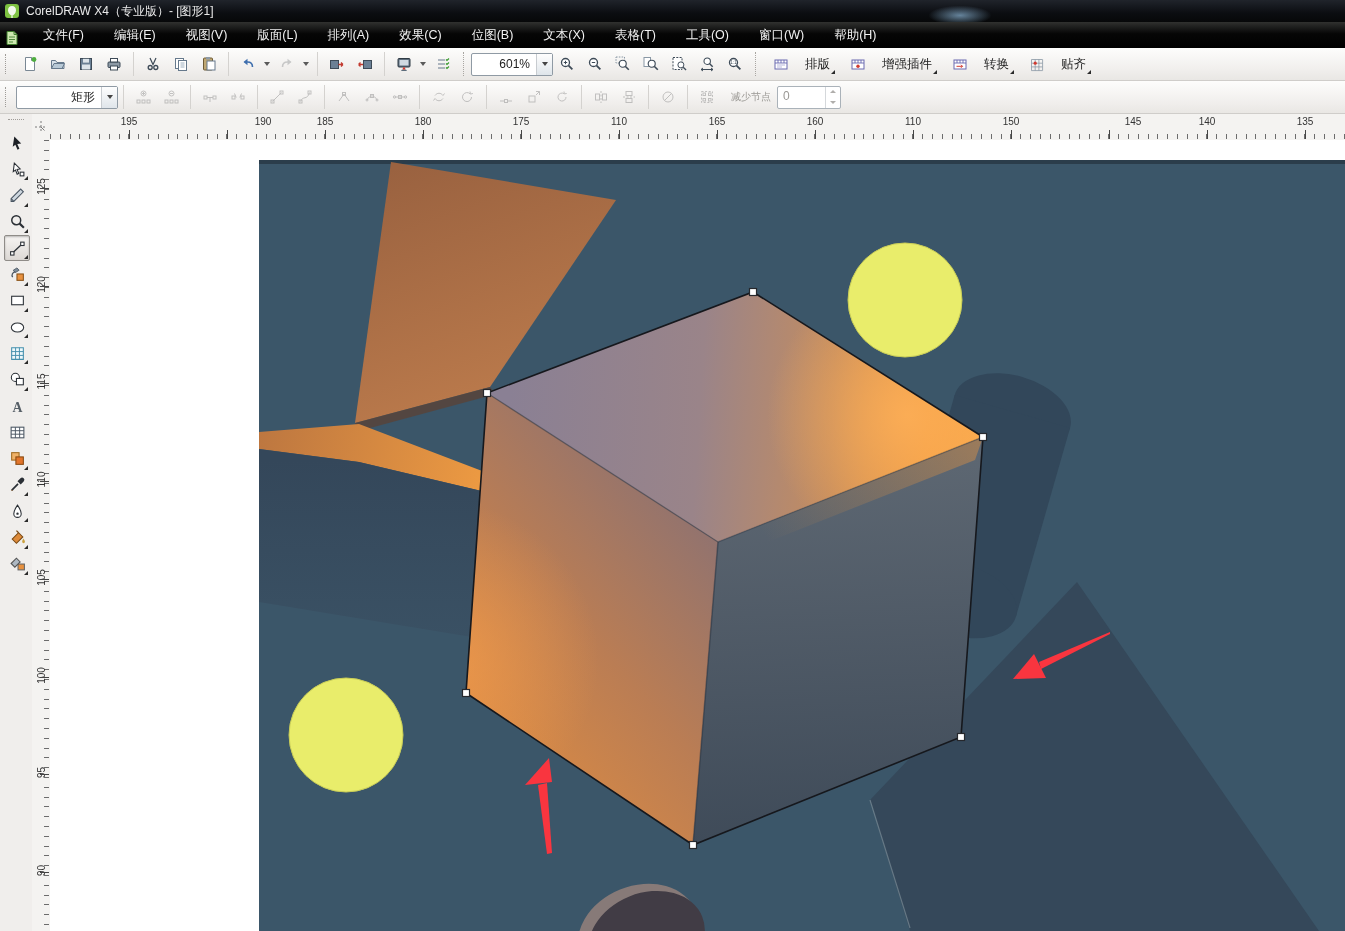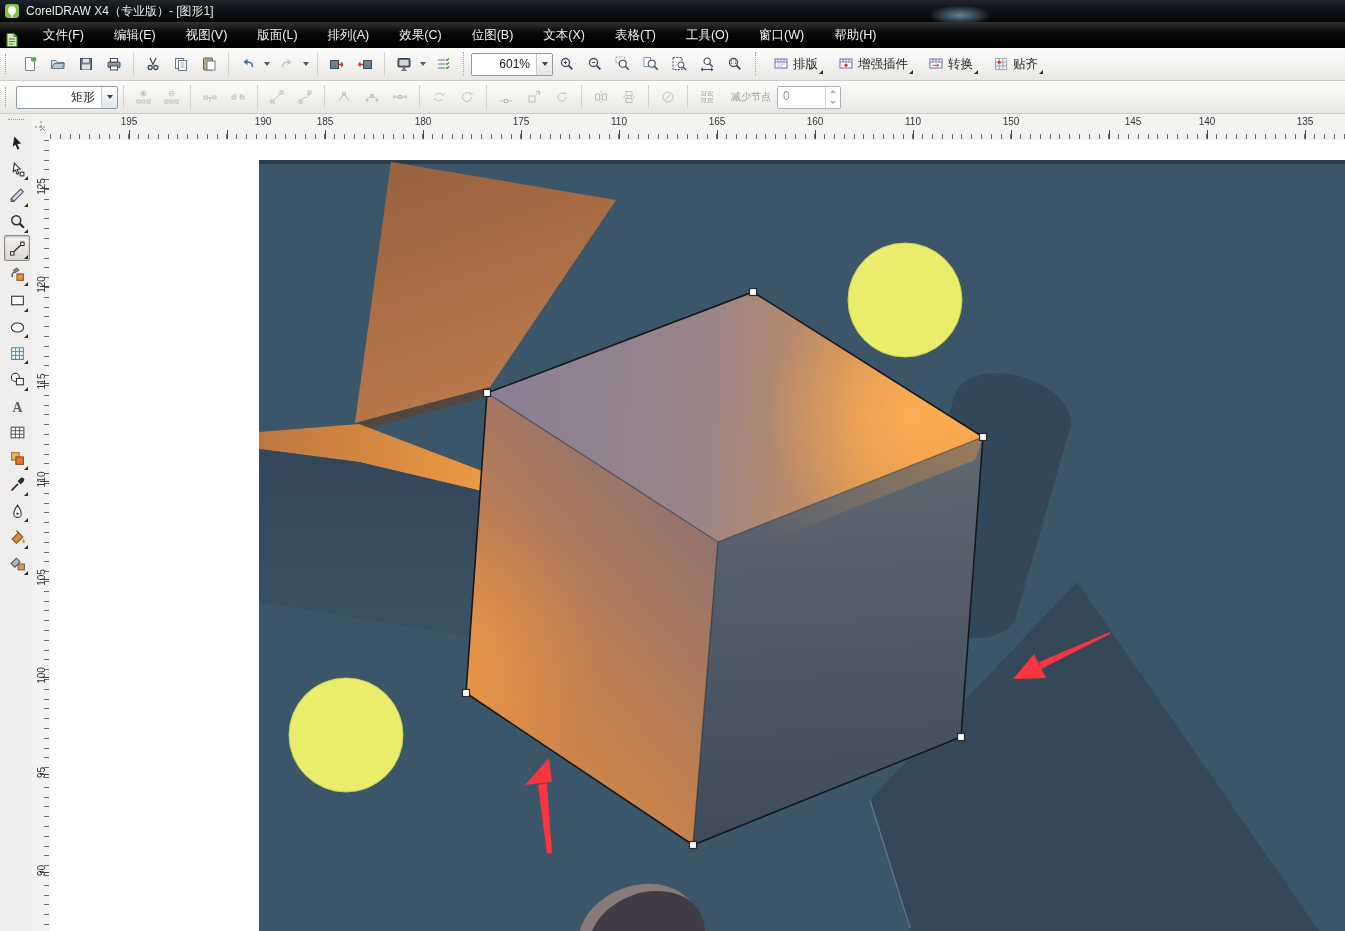--- a/index.html
+++ b/index.html
@@ -8,21 +8,21 @@
        background:#ece9e6;-webkit-font-smoothing:antialiased;}
   
   #titlebar{position:absolute;left:0;top:0;width:100%;height:22px;
     background:linear-gradient(#20242b,#0b0d11 60%,#070809);color:#e9e9e9;
     display:flex;align-items:center;font-size:12px;}
   #titlebar .appicon{width:16px;height:16px;margin:0 6px 0 4px;flex:0 0 auto;}
   #titlebar .glow{position:absolute;left:905px;top:0;width:110px;height:22px;
     background:radial-gradient(ellipse 45px 14px at 50% 70%,rgba(150,195,230,.65),rgba(150,195,230,0) 70%);}
   
   #menubar{position:absolute;left:0;top:22px;width:100%;height:26px;
-    background:linear-gradient(#30312f,#060606 45%,#000);display:flex;align-items:flex-end;}
+    background:linear-gradient(#30312f,#060606 45%,#000);display:flex;align-items:center;}
   #menubar .appdoc{width:16px;height:16px;margin:5px 8px 0 4px;}
   .menu-item{color:#f2f2f2;font-size:12.5px;line-height:26px;padding:0 15px;cursor:default;}
   
   .bar{position:absolute;left:0;width:100%;height:33px;
     background:linear-gradient(#fdfdfc,#f0eeec 70%,#e9e7e4);
     border-bottom:1px solid #cfcdca;display:flex;align-items:center;box-sizing:border-box;}
   #toolbar{top:48px;}
   #propbar{top:81px;}
   .grip{width:3px;height:20px;border-left:1px dotted #9f9c98;margin:0 7px 0 5px;}
   .tbtn-ic{width:24px;height:24px;display:flex;align-items:center;justify-content:center;
@@ -32,21 +32,21 @@
   .dd{width:9px;height:24px;display:flex;align-items:center;justify-content:center;margin-right:2px;}
   .dd i{border-left:3.5px solid transparent;border-right:3.5px solid transparent;border-top:4px solid #5a5a5a;}
   .vsep{width:1px;height:24px;background:#d4d2cf;margin:0 5px;}
   .dsep{width:1px;height:24px;border-left:1px dotted #a9a6a2;margin:0 6px;}
   .combo{display:flex;align-items:center;height:21px;background:#fff;border:1px solid #8f9aa4;
     border-radius:2px;font-size:12px;color:#222;text-align:right;}
   .combo .val{padding:0 6px;flex:1;}
   .combo .arr{width:15px;align-self:stretch;border-left:1px solid #c8ccd0;
     display:flex;align-items:center;justify-content:center;background:linear-gradient(#fefefe,#dfe5ea);}
   .combo .arr i{border-left:3.5px solid transparent;border-right:3.5px solid transparent;border-top:4px solid #444;}
-  .txtbtn{display:flex;align-items:center;gap:4px;font-size:12.5px;color:#1b1b1b;padding:2px 6px;
+  .txtbtn{display:flex;align-items:flex-end;gap:16px;font-size:12.5px;color:#1b1b1b;padding:2px 6px;
     border:1px solid transparent;border-radius:2px;margin:0 3px;position:relative;}
   .txtbtn svg{width:16px;height:16px;}
   .txtbtn .fly,{position:absolute;}
   .flymark::after{content:"";position:absolute;right:1px;bottom:1px;
     border-left:4px solid transparent;border-bottom:4px solid #2a2a2a;}
   .plabel{font-size:10px;color:#9a9894;margin:0 6px 0 10px;}
   .spinner{display:flex;width:62px;height:21px;background:#fff;border:1px solid #aab2b9;border-radius:2px;
     font-size:12px;color:#9a9894;}
   .spinner .sval{flex:1;padding:2px 5px;}
   .spinner .sarr{width:14px;border-left:1px solid #d5d8db;display:flex;flex-direction:column;}

